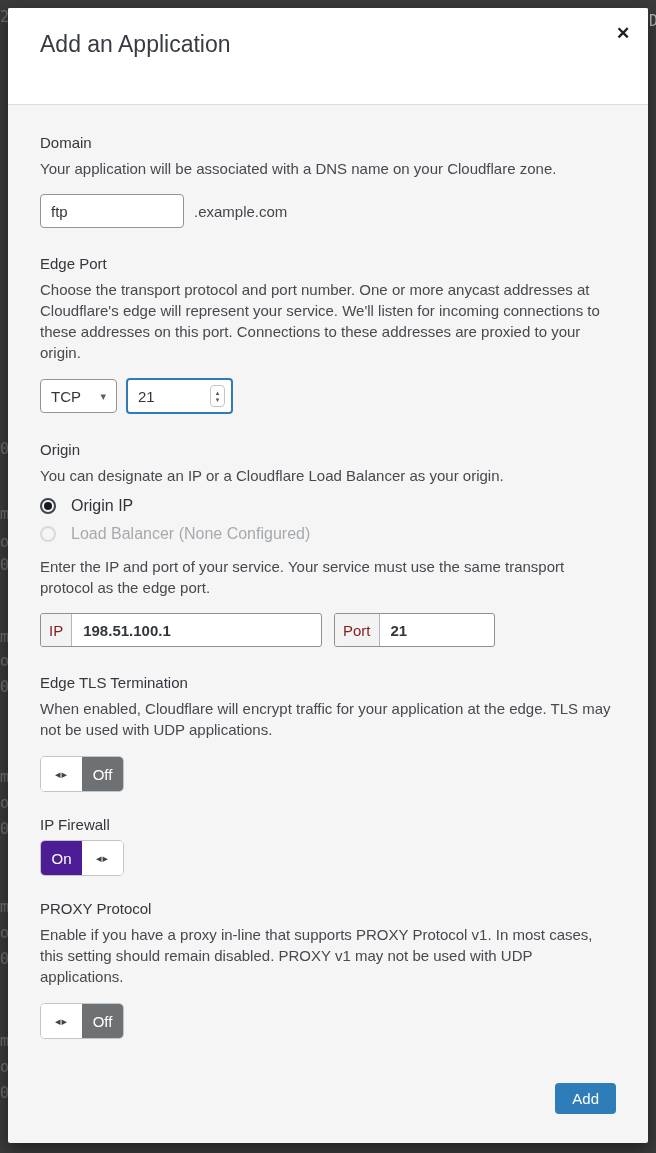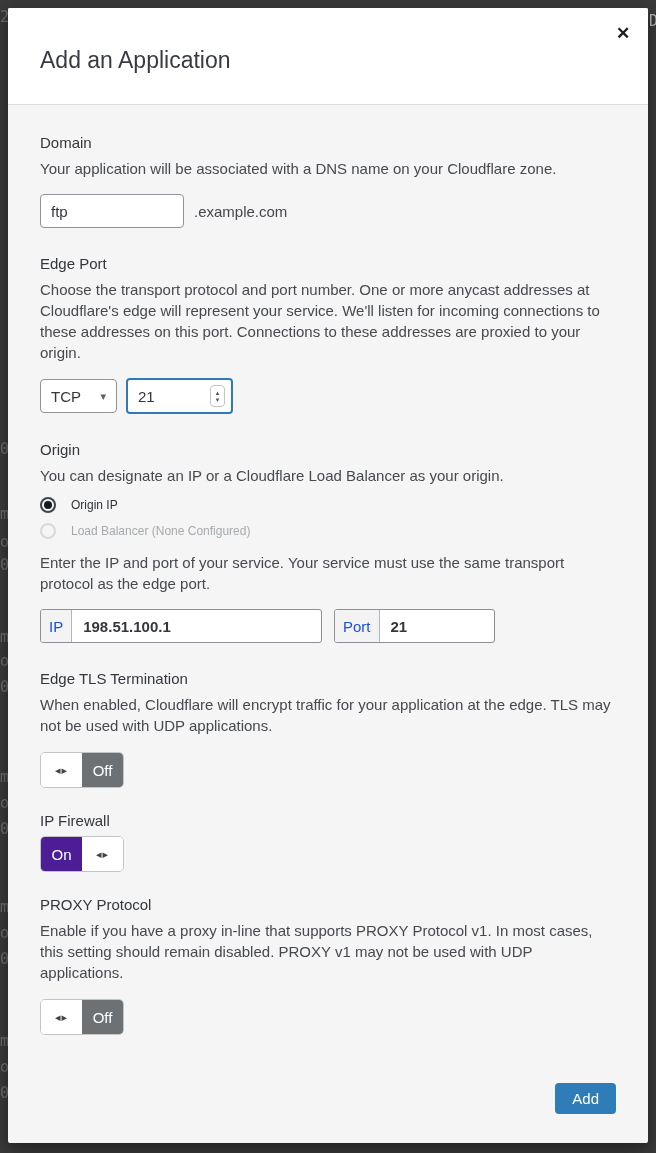--- a/index.html
+++ b/index.html
@@ -21,21 +21,21 @@
     position: absolute; left: 8px; top: 8px; width: 640px; height: 1135px;
     background: #f5f5f6; border-radius: 2px;
     box-shadow: 0 6px 18px rgba(0,0,0,.45);
     display: flex; flex-direction: column;
   }
   .modal-header {
     flex: none; position: relative; height: 97px;
     background: #fff; border-bottom: 1px solid #dcdcdc;
     border-radius: 2px 2px 0 0;
   }
-  .modal-title { position: absolute; left: 32px; top: 39px; font-size: 23px; color: #383c42; }
+  .modal-title { position: absolute; left: 32px; top: 23px; font-size: 23px; color: #383c42; }
   .close-btn {
     position: absolute; top: 14px; right: 13px; width: 24px; height: 24px;
     background: none; border: none; cursor: pointer;
     font-size: 17px; font-weight: bold; color: #1d1f22; line-height: 24px; text-align: center;
     font-family: "Liberation Sans", sans-serif;
   }
   .modal-body { flex: 1; padding: 29px 32px 0; }
 
   .field-label { font-size: 15px; font-weight: normal; color: #33373c; margin-bottom: 7px; }
   .field-desc { font-size: 15px; color: #46494e; line-height: 21px; margin-bottom: 15px; }
@@ -68,37 +68,37 @@
     background: #fff; display: flex; flex-direction: column;
     align-items: center; justify-content: center; cursor: pointer;
   }
   .stepper span { font-size: 7px; line-height: 7px; color: #54575b; }
 
   .radio-row { display: flex; align-items: center; margin-bottom: 10px; cursor: pointer; }
   .radio-circle {
     width: 16px; height: 16px; border-radius: 50%; margin-right: 15px;
     display: flex; align-items: center; justify-content: center; flex: none;
   }
-  .radio-label { font-size: 12px; }
+  .radio-label { font-size: 16px; }
   .radio-row[data-state="selected"] .radio-circle { border: 2px solid #3e444b; }
   .radio-row[data-state="selected"] .radio-circle::after {
     content: ""; width: 8px; height: 8px; border-radius: 50%; background: #17191c;
   }
   .radio-row[data-state="selected"] .radio-label { color: #303438; }
   .radio-row[data-state="disabled"] .radio-circle { border: 2px solid #d7d9da; }
   .radio-row[data-state="disabled"] .radio-label { color: #a6aaad; }
   .radio-group { margin-bottom: 13px; }
 
   .prefixed-input {
     display: flex; align-items: stretch; height: 34px;
     border: 1px solid #8d9195; border-radius: 3px; background: #fff; overflow: hidden;
     cursor: text;
   }
   .prefixed-input .prefix {
-    background: #f3f3f4; color: #1d4ed8; border-right: 1px solid #b3b6b9;
+    background: #f3f3f4; color: #7f1d1d; border-right: 1px solid #b3b6b9;
     display: flex; align-items: center; padding: 0 8px; font-size: 15px; flex: none;
   }
   .prefixed-input .pi-value {
     display: flex; align-items: center; padding: 0 11px; font-size: 15px; color: #33373c; font-weight: bold;
   }
   .ip-input { width: 282px; margin-right: 12px; }
   .origin-port-input { width: 161px; }
 
   .toggle {
     display: flex; width: 84px; height: 36px; margin-bottom: 24px;

